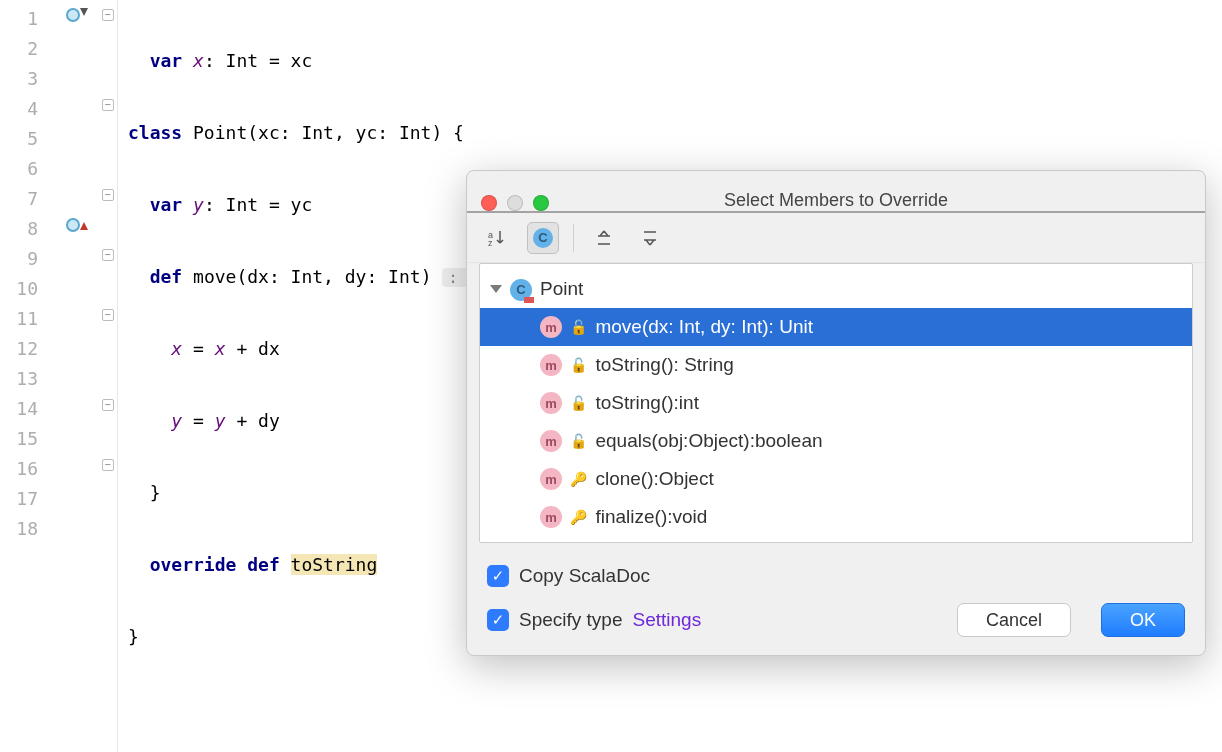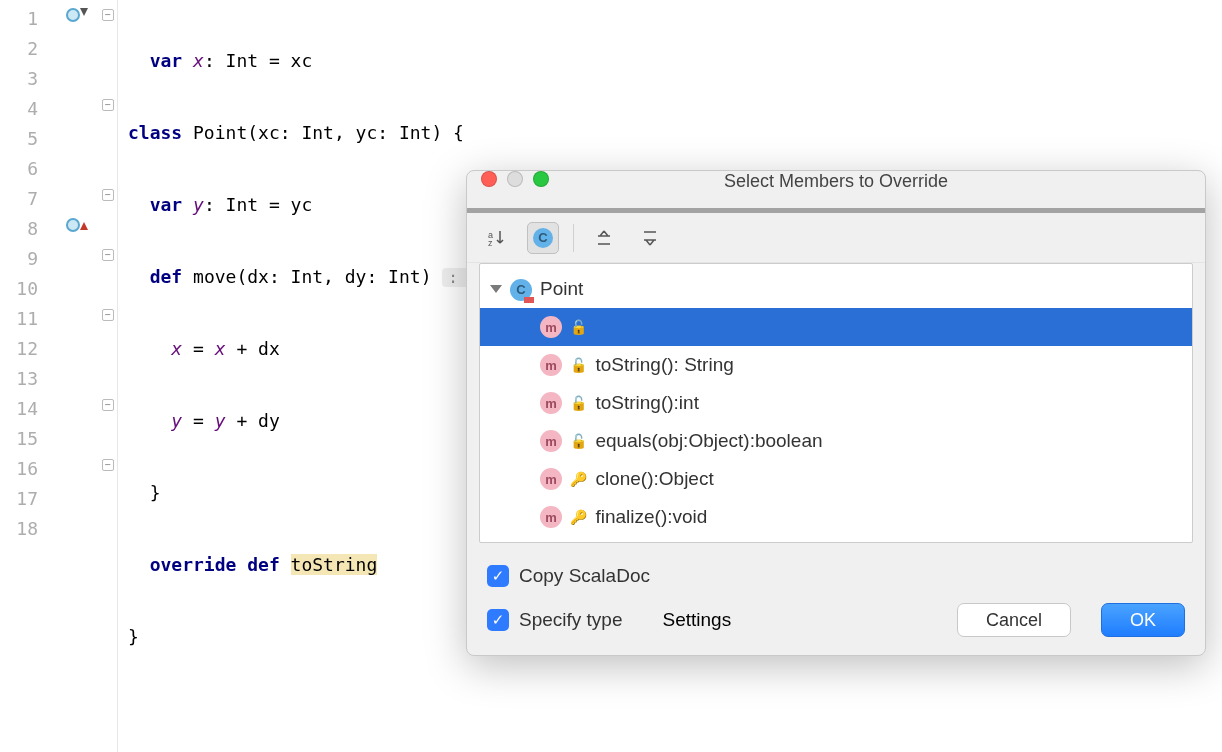--- a/index.html
+++ b/index.html
@@ -96,22 +96,22 @@
     left: 466px; top: 170px;
     width: 740px;
     background: #f0f0f0;
     border: 1px solid #c9c9c9;
     border-radius: 8px;
     box-shadow: 0 10px 40px rgba(0,0,0,0.25);
     font-family: -apple-system, "Helvetica Neue", Arial, sans-serif;
   }
   .titlebar {
     height: 42px;
-    display: flex; align-items: flex-start;
-    border-bottom: 5px solid #a3a3a3;
+    display: flex; align-items: flex-end;
+    border-bottom: 2px solid #a3a3a3;
     position: relative;
   }
   .traffic {
     display: flex; gap: 10px; padding-left: 14px;
   }
   .tl { width: 16px; height: 16px; border-radius: 50%; border: 1px solid rgba(0,0,0,0.15); }
   .tl.red { background: #ff5f57; }
   .tl.gray { background: #ddd; }
   .tl.green { background: #28c840; }
   .titlebar .title {
@@ -170,21 +170,21 @@
     display: flex; flex-direction: column; gap: 16px;
     font-size: 19px; color: #333;
   }
   .opt-row { display:flex; align-items:center; gap:10px; }
   .opt-row.bottom { justify-content: space-between; }
   .chk {
     width: 22px; height: 22px; border-radius:5px;
     background:#2f7bff; display:inline-flex; align-items:center; justify-content:center;
     color:#fff; font-size:15px;
   }
-  .link { color:#000000;margin-left:30px; }
+  .link { color:#6d28d9; }
   .btns { display:flex; gap:30px; }
   .btn {
     height: 34px; padding: 0 28px; border-radius:7px;
     font-size: 18px; display:inline-flex; align-items:center; justify-content:center;
     border:1px solid #c8c8c8; background:#fff;
   }
   .btn.primary {
     background: linear-gradient(#4aa3ff,#1f7dff);
     color:#fff; border:1px solid #1f6fe0;
   }
@@ -337,20 +337,21 @@
 
   <div class="tree">
     <div class="tree-row">
       <span class="disclose"></span>
       <span style="position:relative"><span class="badge c"></span><span class="mini-red"></span></span>
       <span>Point</span>
     </div>
     <div class="tree-row child sel">
       <span class="badge m"></span>
       <span class="lock">🔓</span>
+      <span>move(dx: Int, dy: Int): Unit</span>
     </div>
     <div class="tree-row child">
       <span class="badge m"></span>
       <span class="lock">🔓</span>
       <span>toString(): String</span>
     </div>
     <div class="tree-row child">
       <span class="badge m"></span>
       <span class="lock">🔓</span>
       <span>toString():int</span>

